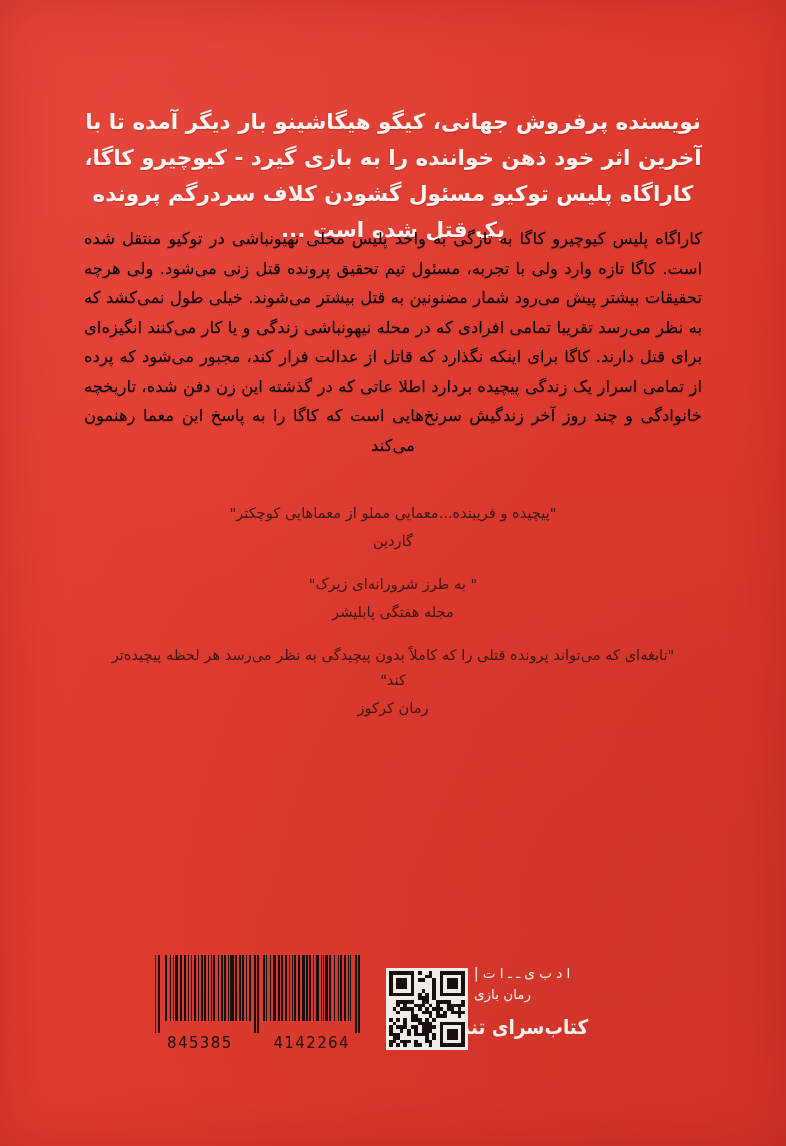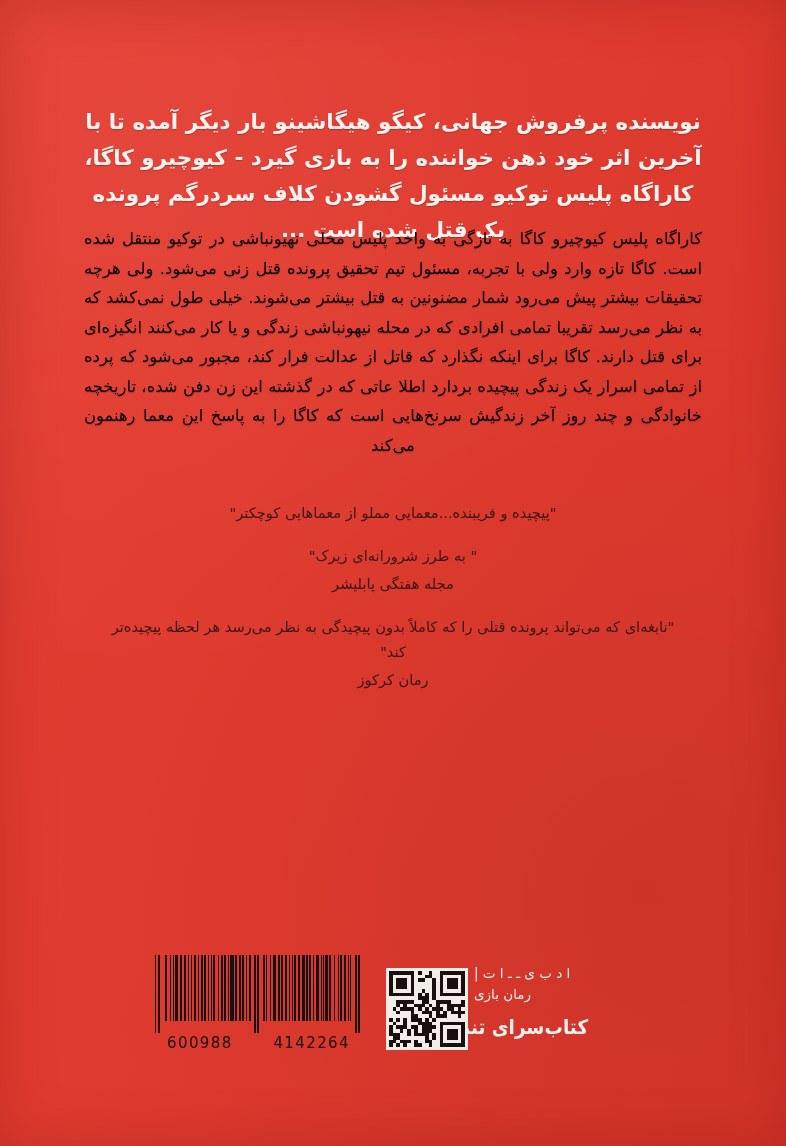--- a/index.html
+++ b/index.html
@@ -234,20 +234,21 @@
   <div class="content">
 
     <div class="lead">نویسنده پرفروش جهانی، کیگو هیگاشینو بار دیگر آمده تا با آخرین اثر خود ذهن خواننده را به بازی گیرد - کیوچیرو کاگا، کاراگاه پلیس توکیو مسئول گشودن کلاف سردرگم پرونده یک قتل شده است ...</div>
 
     <div class="synopsis">کاراگاه پلیس کیوچیرو کاگا به تازگی به واحد پلیس محلی نهیونباشی در توکیو منتقل شده است. کاگا تازه وارد ولی با تجربه، مسئول تیم تحقیق پرونده قتل زنی می‌شود. ولی هرچه تحقیقات بیشتر پیش می‌رود شمار مضنونین به قتل بیشتر می‌شوند. خیلی طول نمی‌کشد که به نظر می‌رسد تقریبا تمامی افرادی که در محله نیهونباشی زندگی و یا کار می‌کنند انگیزه‌ای برای قتل دارند. کاگا برای اینکه نگذارد که قاتل از عدالت فرار کند، مجبور می‌شود که پرده از تمامی اسرار یک زندگی پیچیده بردارد اطلا عاتی که در گذشته این زن دفن شده، تاریخچه خانوادگی و چند روز آخر زندگیش سرنخ‌هایی است که کاگا را به پاسخ این معما رهنمون می‌کند</div>
 
     <div class="quotes">
 
       <div class="quote-block">
         <div class="quote-text">"پیچیده و فریبنده...معمایی مملو از معماهایی کوچکتر"</div>
+        <div class="quote-source">گاردین</div>
       </div>
 
       <div class="quote-block">
         <div class="quote-text">" به طرز شرورانه‌ای زیرک"</div>
         <div class="quote-source">مجله هفتگی پابلیشر</div>
       </div>
 
       <div class="quote-block">
         <div class="quote-text">"نابغه‌ای که می‌تواند پرونده قتلی را که کاملاً بدون پیچیدگی به نظر می‌رسد هر لحظه پیچیده‌تر کند"</div>
         <div class="quote-source">رمان کرکوز</div>
@@ -823,21 +824,21 @@
             <span class="short" style="width: 2px;"></span>
             <span class="gap" style="width: 3px;"></span>
             <span class="short" style="width: 2px;"></span>
             <span class="gap" style="width: 2px;"></span>
             <span class="gap" style="width: 5px;"></span>
             <span style="width: 2px;"></span>
             <span class="gap" style="width: 2px;"></span>
             <span style="width: 2px;"></span>
           </div>
         <div class="barcode-digits">
-          <span>600988</span>
+          <span>845385</span>
           <span>4142264</span>
         </div>
       </div>
 
     </div>
 
   </div>
 </div>
 
 </body></html>

